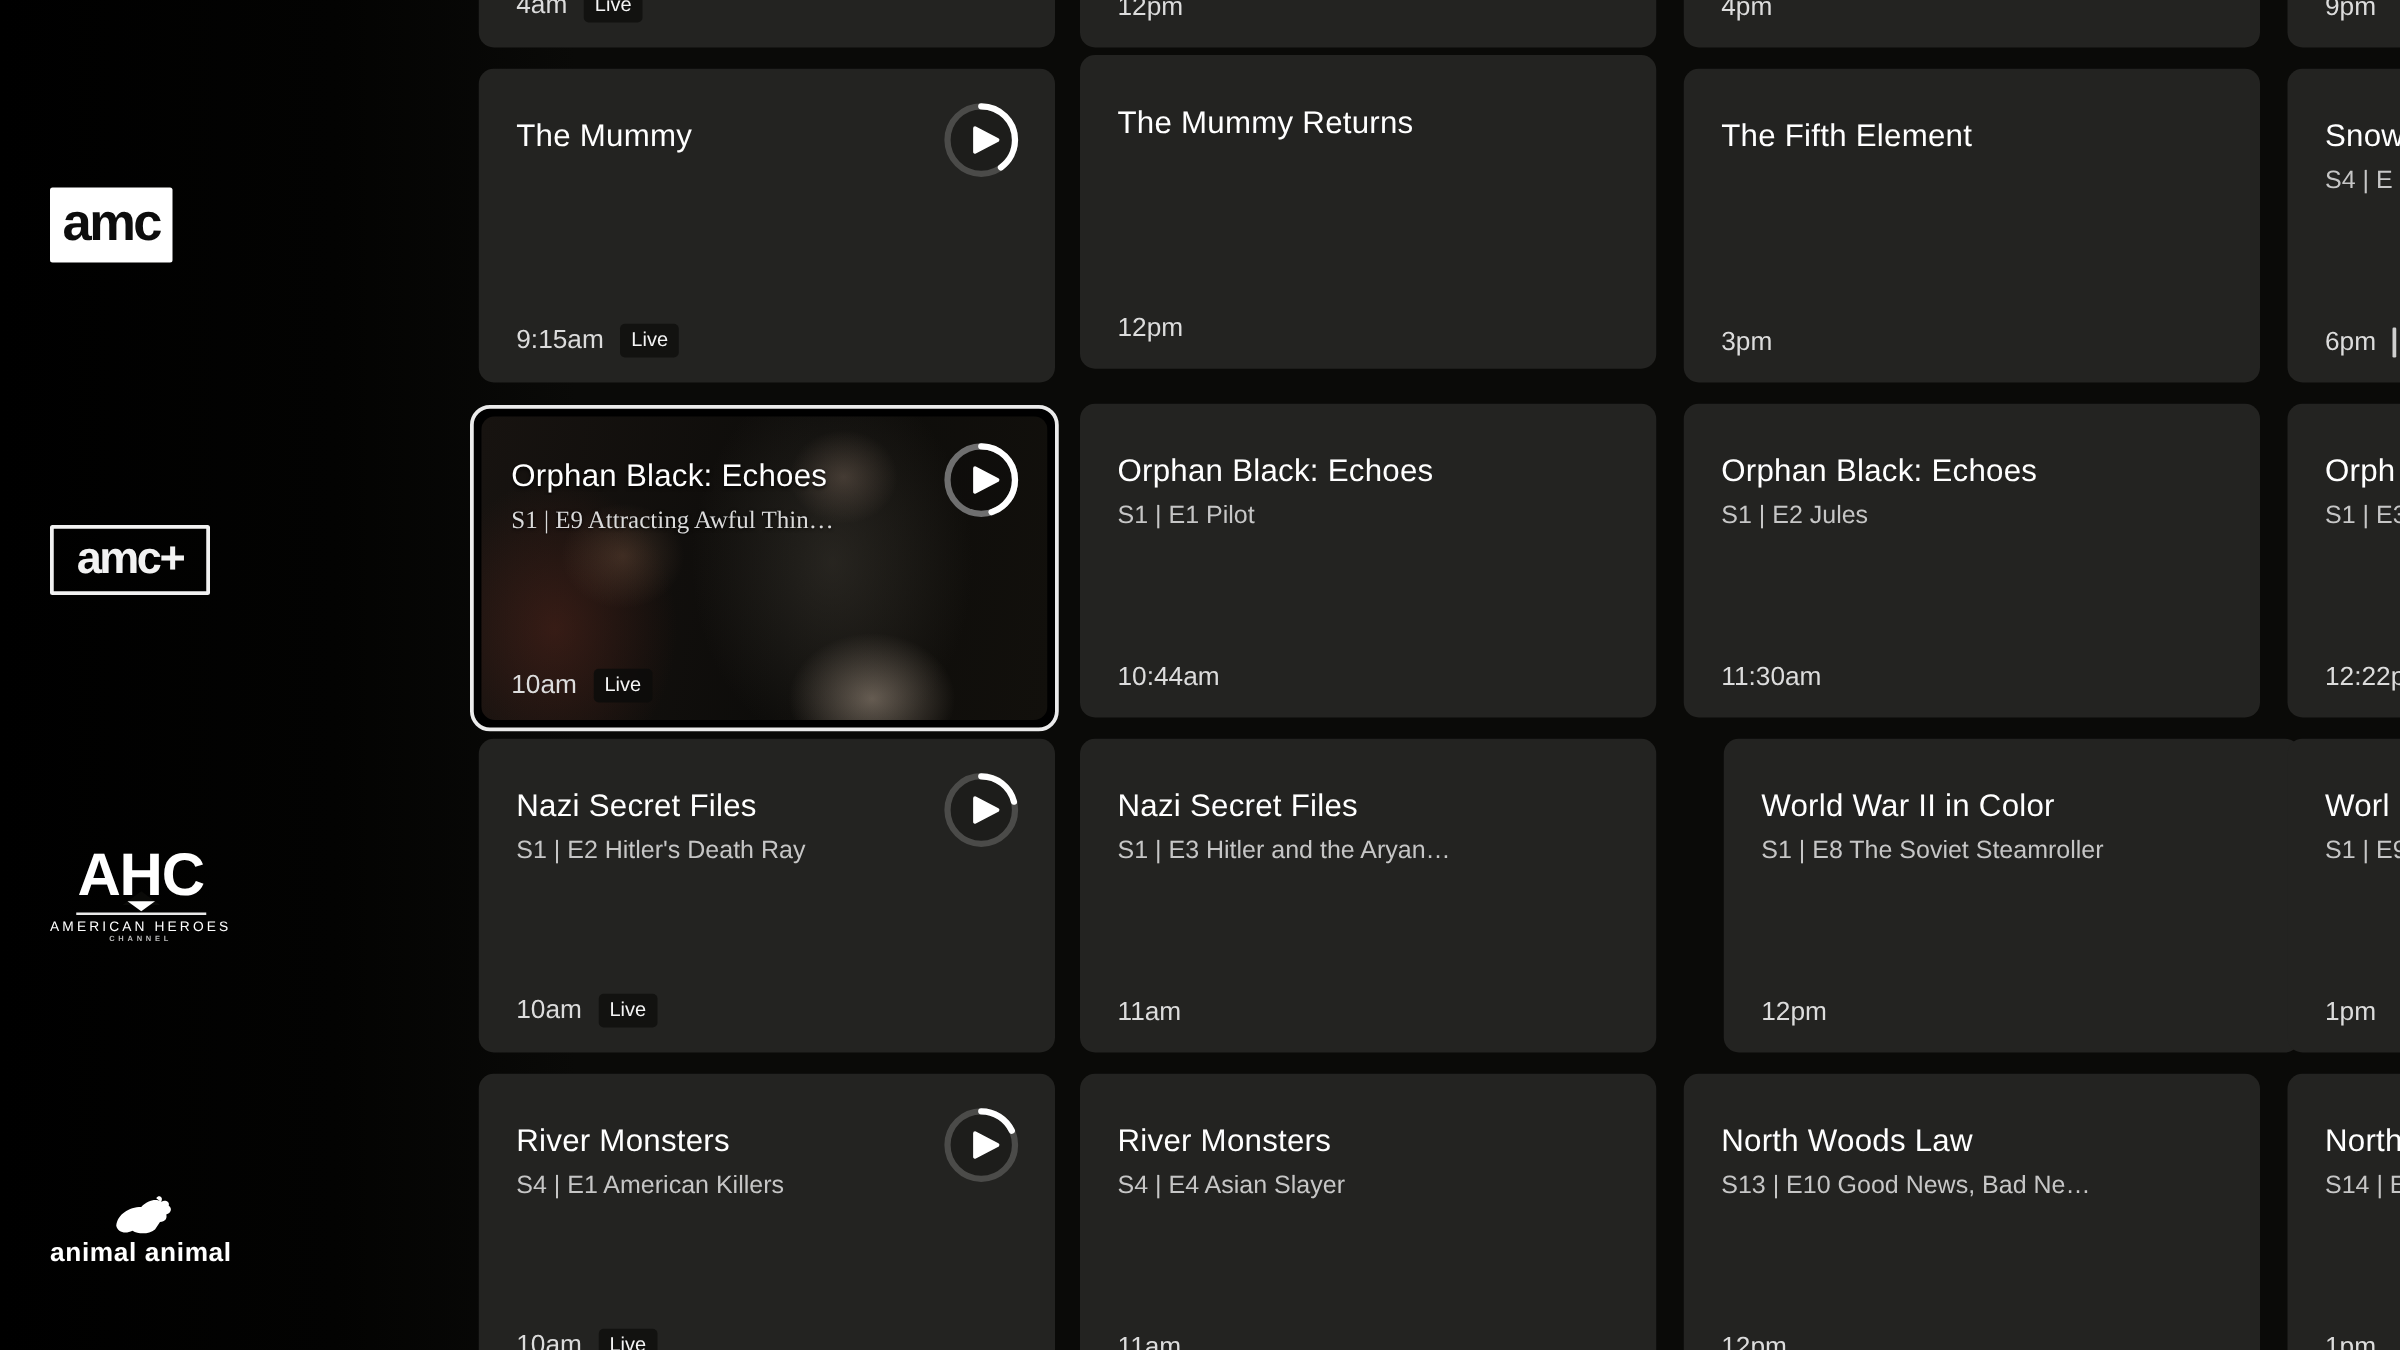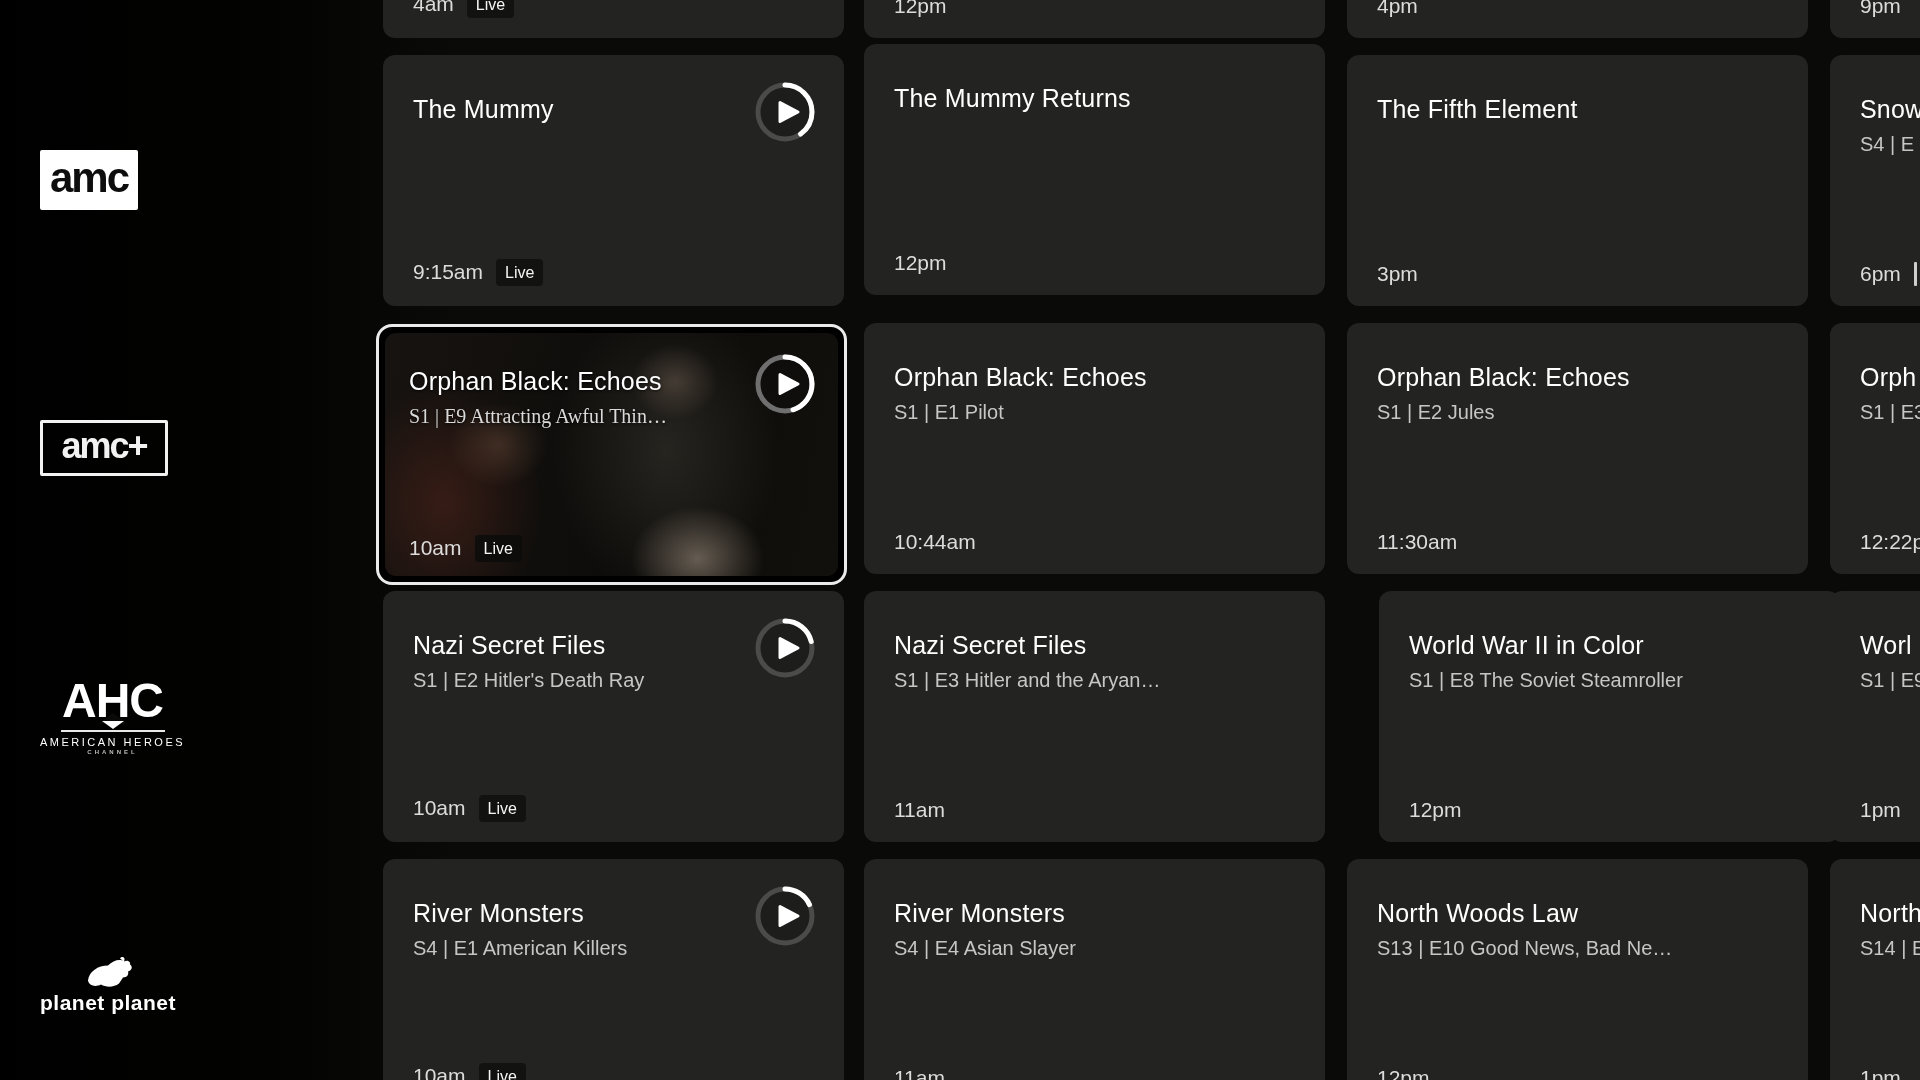--- a/index.html
+++ b/index.html
@@ -71,21 +71,21 @@
         <div class="ahc-rule"></div>
         <div class="ahc-sub">AMERICAN HEROES</div>
         <div class="ahc-sub2">CHANNEL</div>
       </div>
     </div>
     <div class="channel-logo" style="top: 984px;">
       <div class="ap-wrap">
         <svg width="52" height="34" viewBox="0 0 52 34">
           <path fill="#ffffff" d="M6 27 C7 18 16 12 26 12 C31 7 38 5 42 8 C45 6 49 8 48 11 C51 13 50 17 46 18 C47 21 45 24 41 24 L37 30 C32 34 24 34 19 31 C13 34 7 32 6 27 Z M42 8 C44 4 40 2 38 5 Z"></path>
         </svg>
-        <div class="ap-text">planet planet</div>
+        <div class="ap-text">animal animal</div>
       </div>
     </div>
     <div class="card" style="left: 383px; top: -213px;">
       <div class="bottom">
         <span class="time">4am</span>
         <span class="badge">Live</span>
       </div>
     </div>
     <div class="card" style="left: 864px; top: -213px;">
       <div class="bottom">

